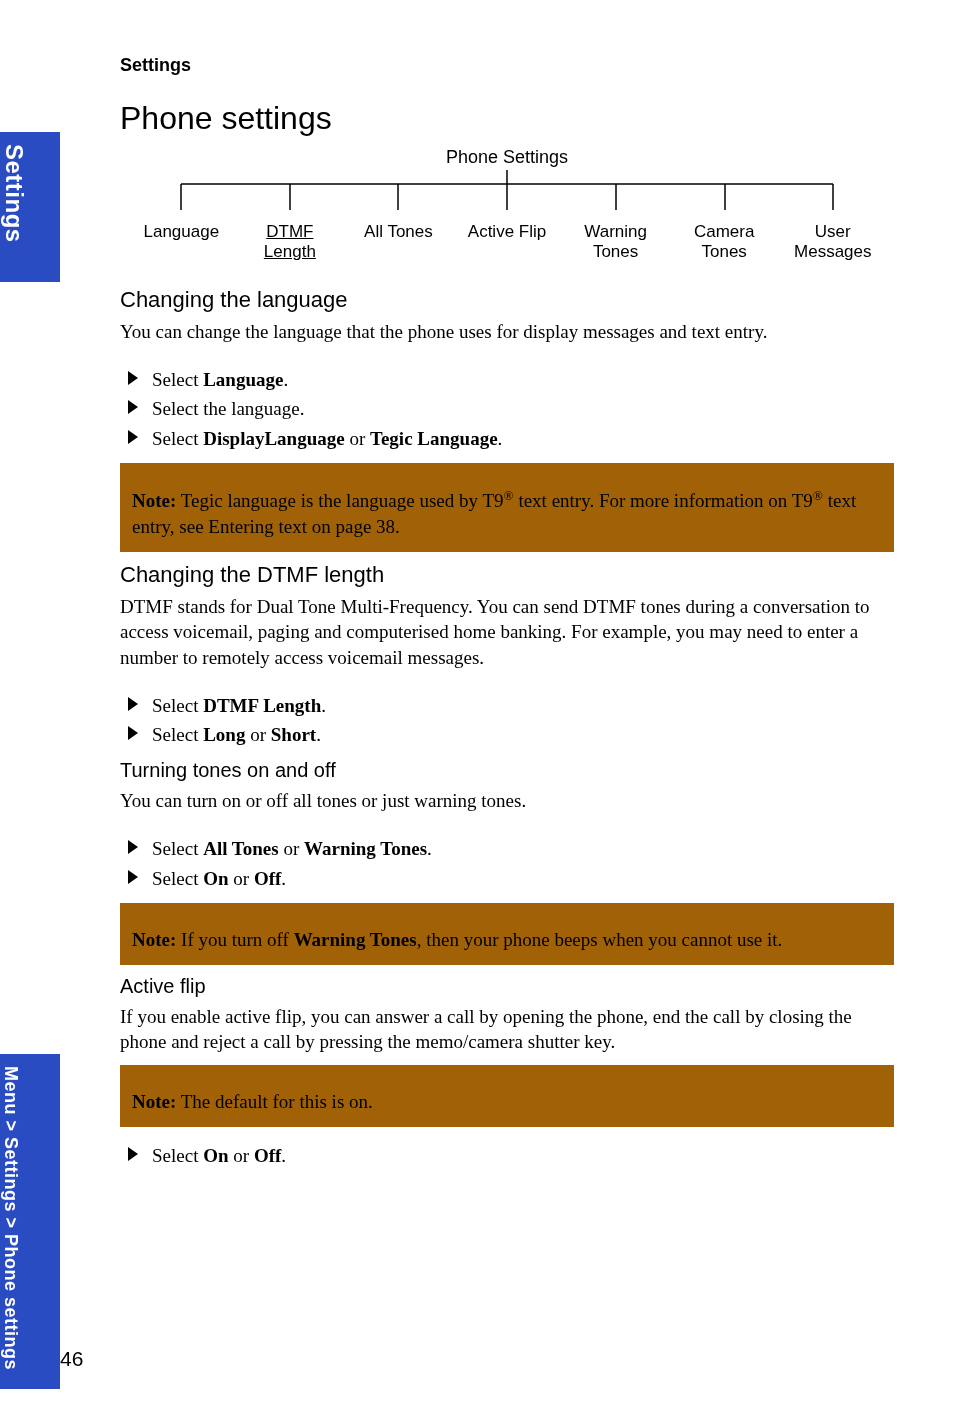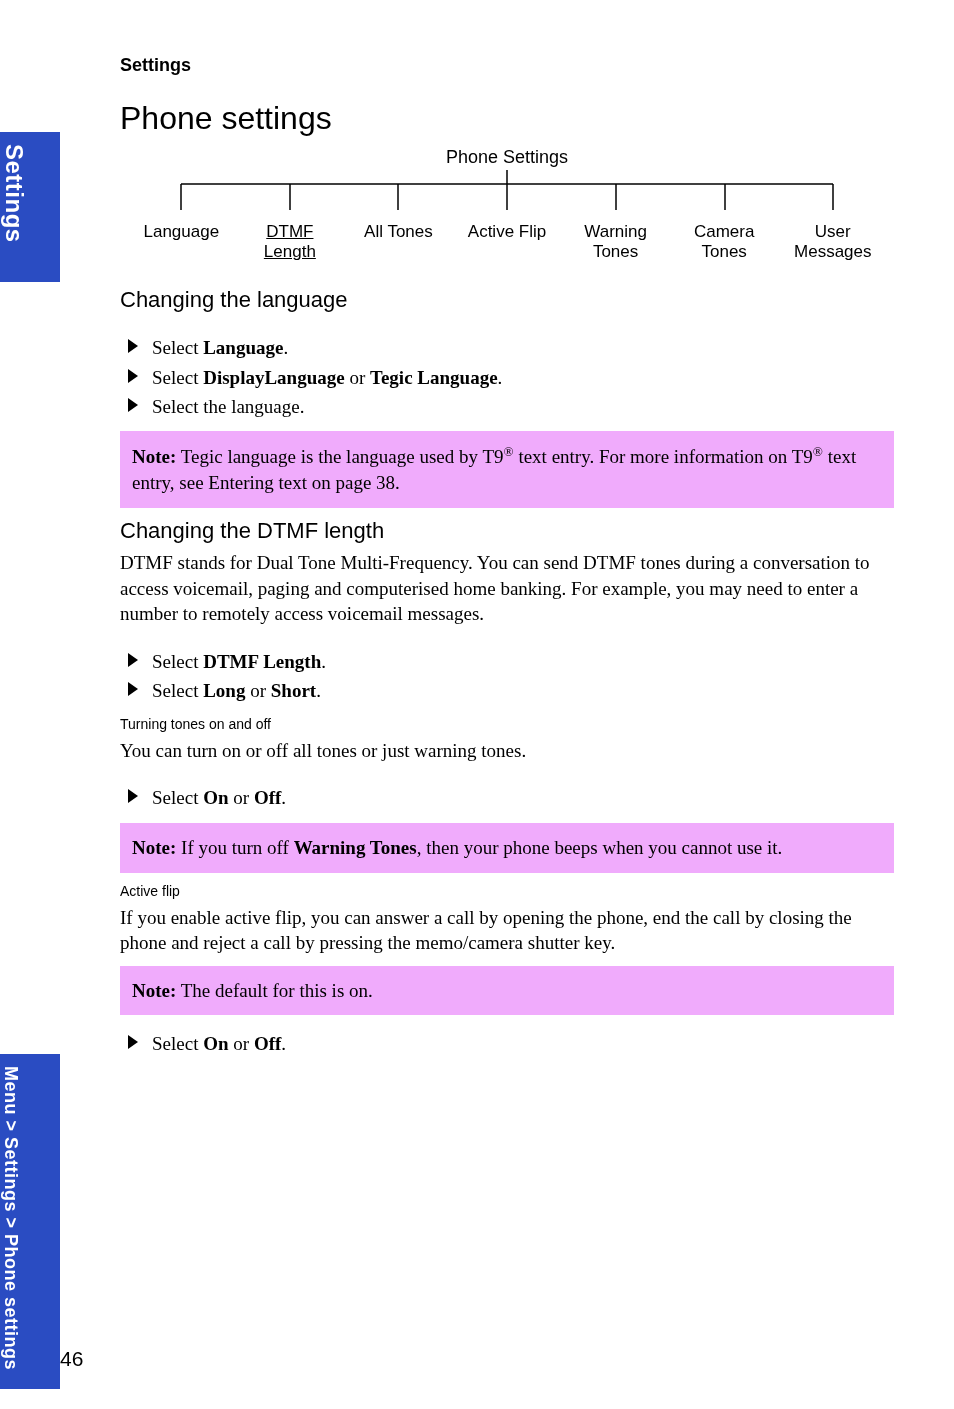--- a/index.html
+++ b/index.html
@@ -65,21 +65,21 @@
   }
   .title-h2 {
     font-family: Arial, Helvetica, sans-serif;
     font-weight: 400;
     font-size: 22px;
     margin: 8px 0 6px 0;
   }
   .title-h3 {
     font-family: Arial, Helvetica, sans-serif;
     font-weight: 400;
-    font-size: 14px;
+    font-size: 20px;
     margin: 10px 0 6px 0;
   }
   p.body {
     font-size: 19px;
     line-height: 1.35;
     margin: 4px 0 6px 0;
   }
   .bullet-list {
     list-style: none;
     padding: 0;
@@ -93,22 +93,22 @@
   }
   .bullet-list li .tri {
     position: absolute;
     left: 8px;
     top: 6px;
   }
   .tri svg { display: block; }
   b { font-weight: 700; }
 
   .notebox {
-    background: #f0abfc;
-    padding: 12px 12px 12px 12px;
+    background: #a16207;
+    padding: 24px 12px 12px 12px;
     margin: 10px 0;
     font-size: 19px;
     line-height: 1.35;
   }
   .notebox .note-body {
     display: block;
   }
   .sup { font-size: 0.7em; vertical-align: super; }
 
   
@@ -188,44 +188,45 @@
         <div><span style="white-space:pre-line;">Warning
 Tones</span></div>
         <div><span style="white-space:pre-line;">Camera
 Tones</span></div>
         <div><span style="white-space:pre-line;">User
 Messages</span></div>
       </div>
     </div>
 
     <div class="title-h2">Changing the language</div>
+    <p class="body">You can change the language that the phone uses for display messages and text entry.</p>
     <ul class="bullet-list">
       <li>
         <span class="tri">
             <svg width="10" height="14">
               <polygon points="0,0 10,7 0,14" fill="#000"></polygon>
             </svg>
           </span>
         <span>Select </span><b>Language</b><span>.</span>
       </li>
       <li>
         <span class="tri">
             <svg width="10" height="14">
               <polygon points="0,0 10,7 0,14" fill="#000"></polygon>
             </svg>
           </span>
+        <span>Select the language.</span>
+      </li>
+      <li>
+        <span class="tri">
+            <svg width="10" height="14">
+              <polygon points="0,0 10,7 0,14" fill="#000"></polygon>
+            </svg>
+          </span>
         <span>Select </span><b>DisplayLanguage</b><span> or </span><b>Tegic Language</b><span>.</span>
-      </li>
-      <li>
-        <span class="tri">
-            <svg width="10" height="14">
-              <polygon points="0,0 10,7 0,14" fill="#000"></polygon>
-            </svg>
-          </span>
-        <span>Select the language.</span>
       </li>
     </ul>
     <div class="notebox">
       <span class="note-body">
         <b>Note:</b><span> Tegic language is the language used by T9</span><span class="sup">®</span><span> text entry. For more information on T9</span><span class="sup">®</span><span> text entry, see Entering text on page 38.</span>
       </span>
     </div>
 
     <div class="title-h2">Changing the DTMF length</div>
     <p class="body">DTMF stands for Dual Tone Multi-Frequency. You can send DTMF tones during a conversation to access voicemail, paging and computerised home banking. For example, you may need to enter a number to remotely access voicemail messages.</p>
@@ -250,20 +251,28 @@
 
     <div class="title-h3">Turning tones on and off</div>
     <p class="body">You can turn on or off all tones or just warning tones.</p>
     <ul class="bullet-list">
       <li>
         <span class="tri">
             <svg width="10" height="14">
               <polygon points="0,0 10,7 0,14" fill="#000"></polygon>
             </svg>
           </span>
+        <span>Select </span><b>All Tones</b><span> or </span><b>Warning Tones</b><span>.</span>
+      </li>
+      <li>
+        <span class="tri">
+            <svg width="10" height="14">
+              <polygon points="0,0 10,7 0,14" fill="#000"></polygon>
+            </svg>
+          </span>
         <span>Select </span><b>On</b><span> or </span><b>Off</b><span>.</span>
       </li>
     </ul>
     <div class="notebox">
       <b>Note:</b><span> If you turn off </span><b>Warning Tones</b><span>, then your phone beeps when you cannot use it.</span>
     </div>
 
     <div class="title-h3">Active flip</div>
     <p class="body">If you enable active flip, you can answer a call by opening the phone, end the call by closing the phone and reject a call by pressing the memo/camera shutter key.</p>
     <div class="notebox">

